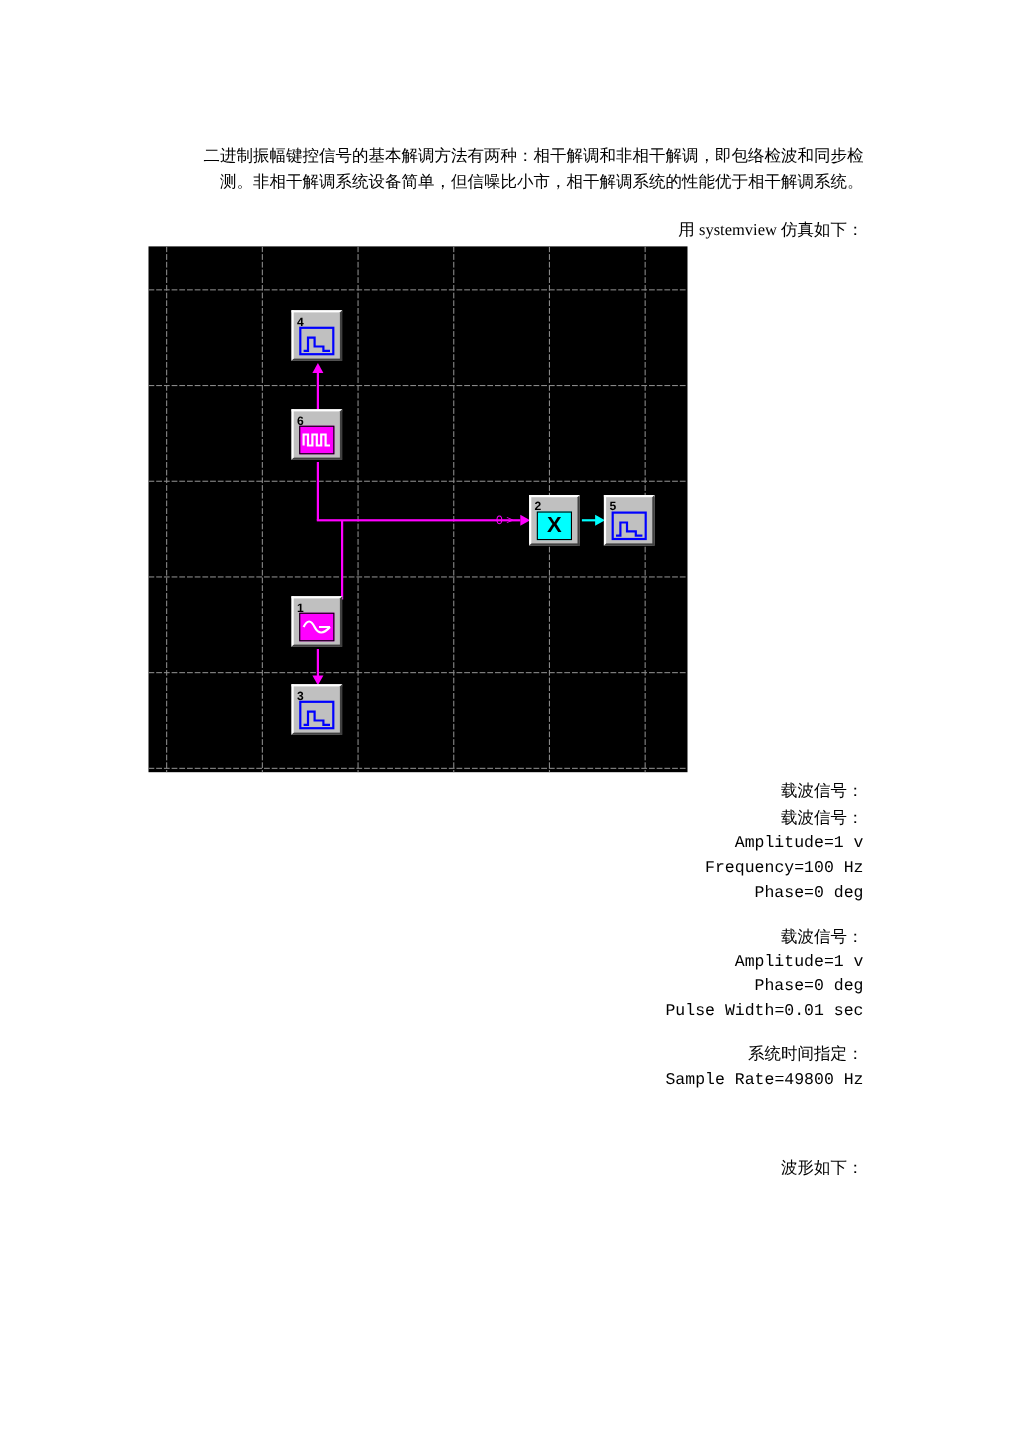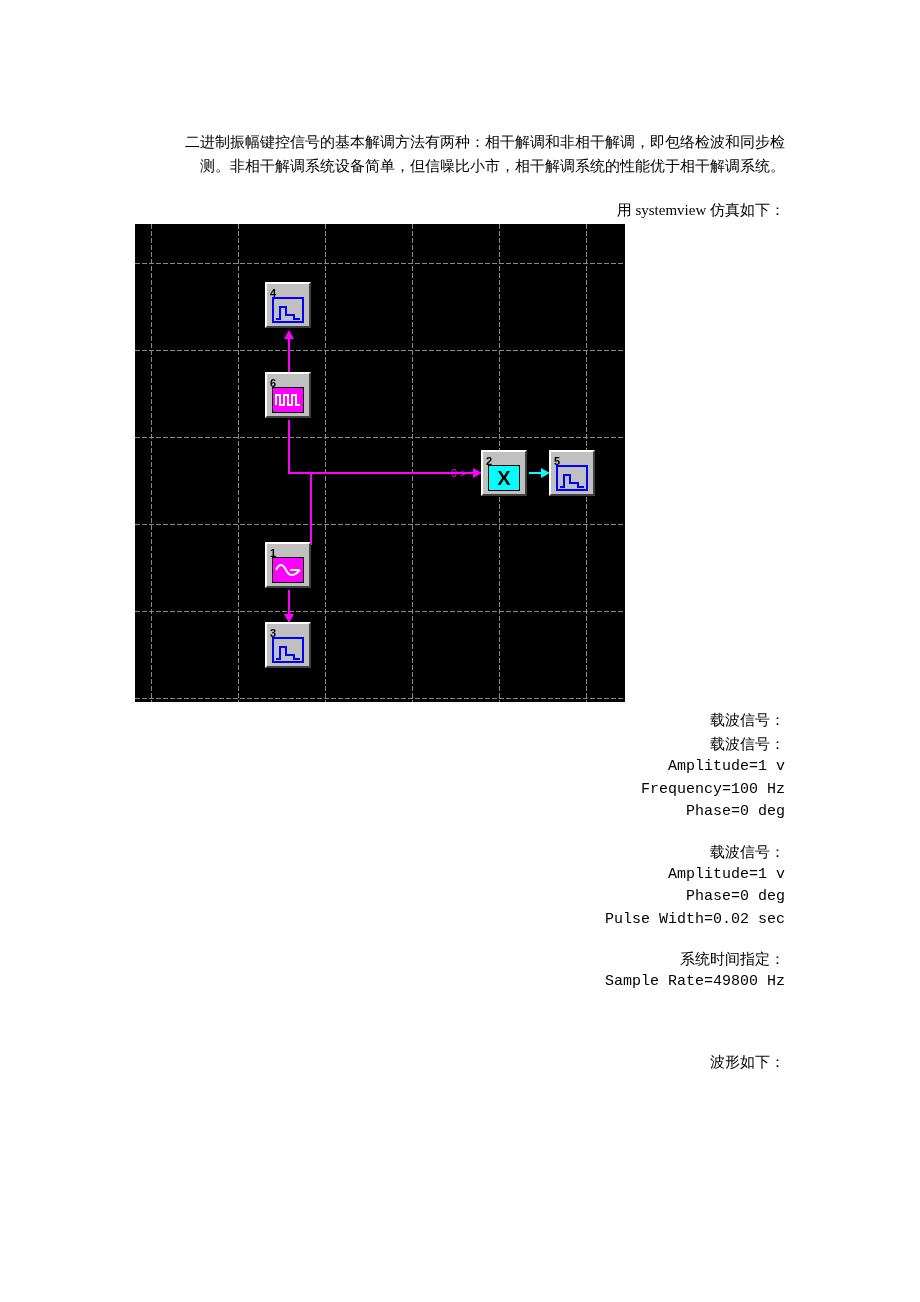--- a/index.html
+++ b/index.html
@@ -260,21 +260,21 @@
     <div>载波信号：</div>
     <div class="param-line">Amplitude=1 v</div>
     <div class="param-line">Frequency=100 Hz</div>
     <div class="param-line">Phase=0 deg</div>
   </div>
 
   <div class="block">
     <div>载波信号：</div>
     <div class="param-line">Amplitude=1 v</div>
     <div class="param-line">Phase=0 deg</div>
-    <div class="param-line">Pulse Width=0.02 sec</div>
+    <div class="param-line">Pulse Width=0.01 sec</div>
   </div>
 
   <div class="block">
     <div>系统时间指定：</div>
     <div class="param-line">Sample Rate=49800 Hz</div>
   </div>
 
   <div style="height:40px"></div>
   <div>波形如下：</div>
 

